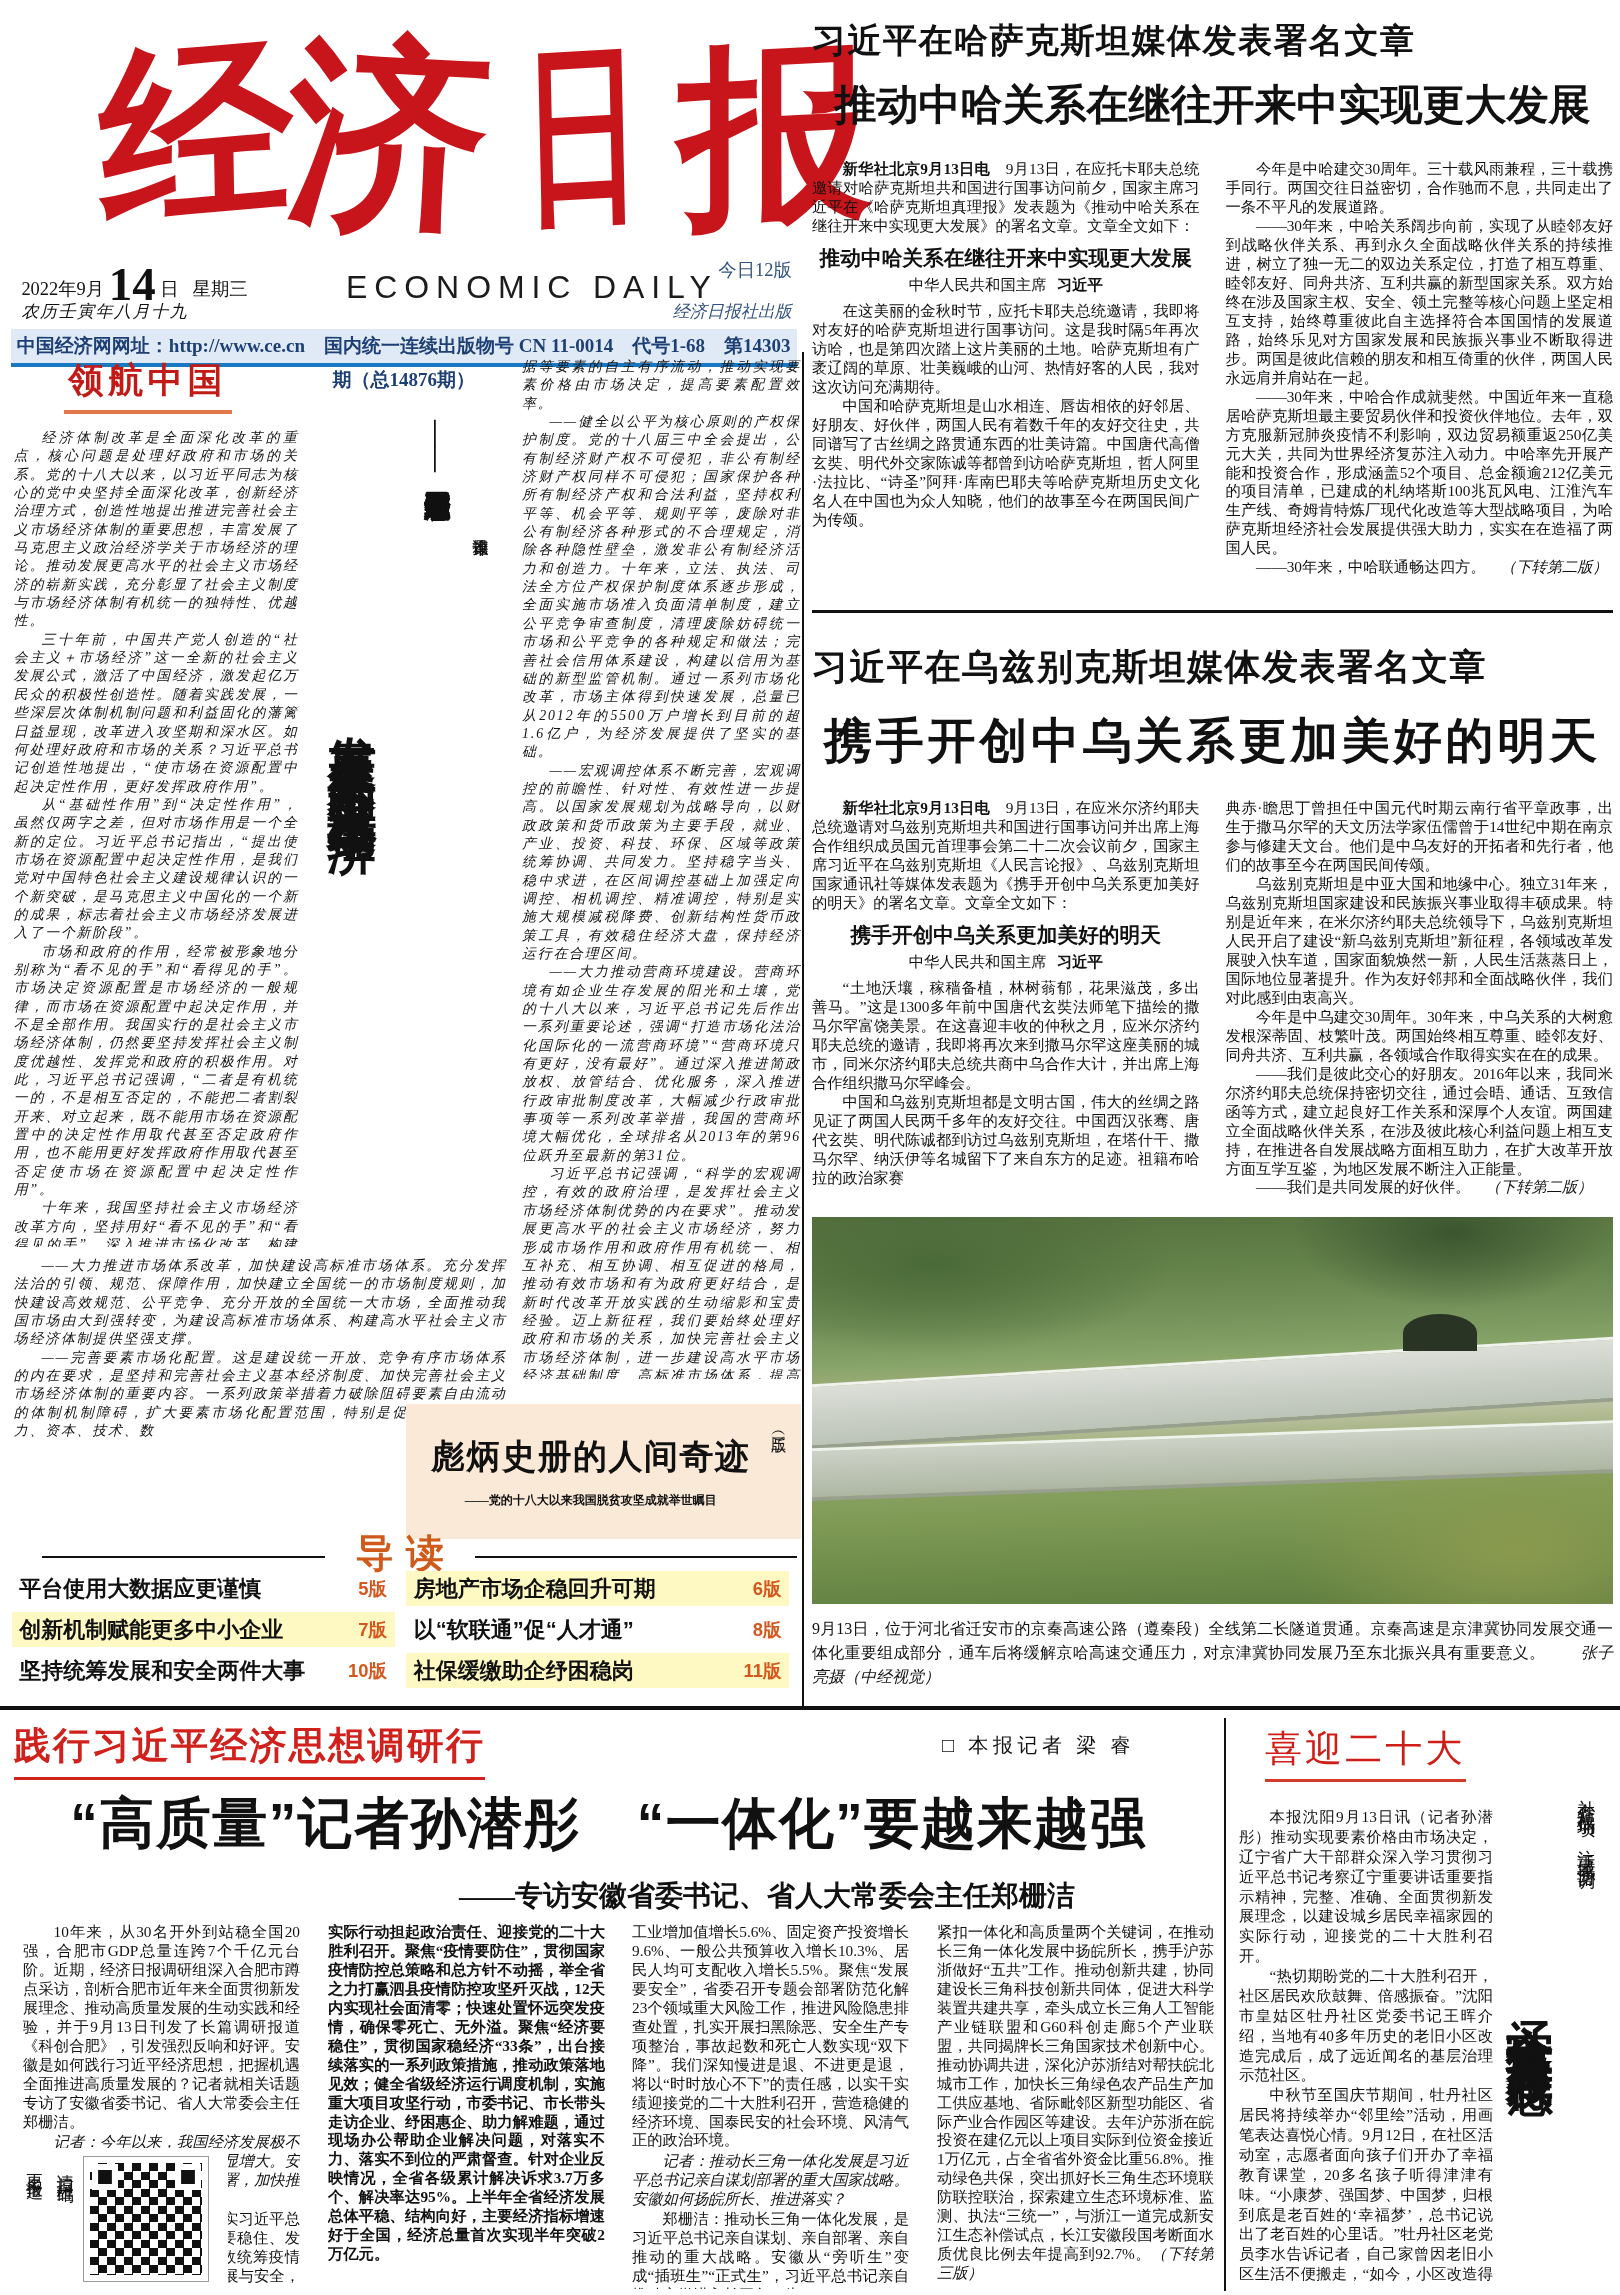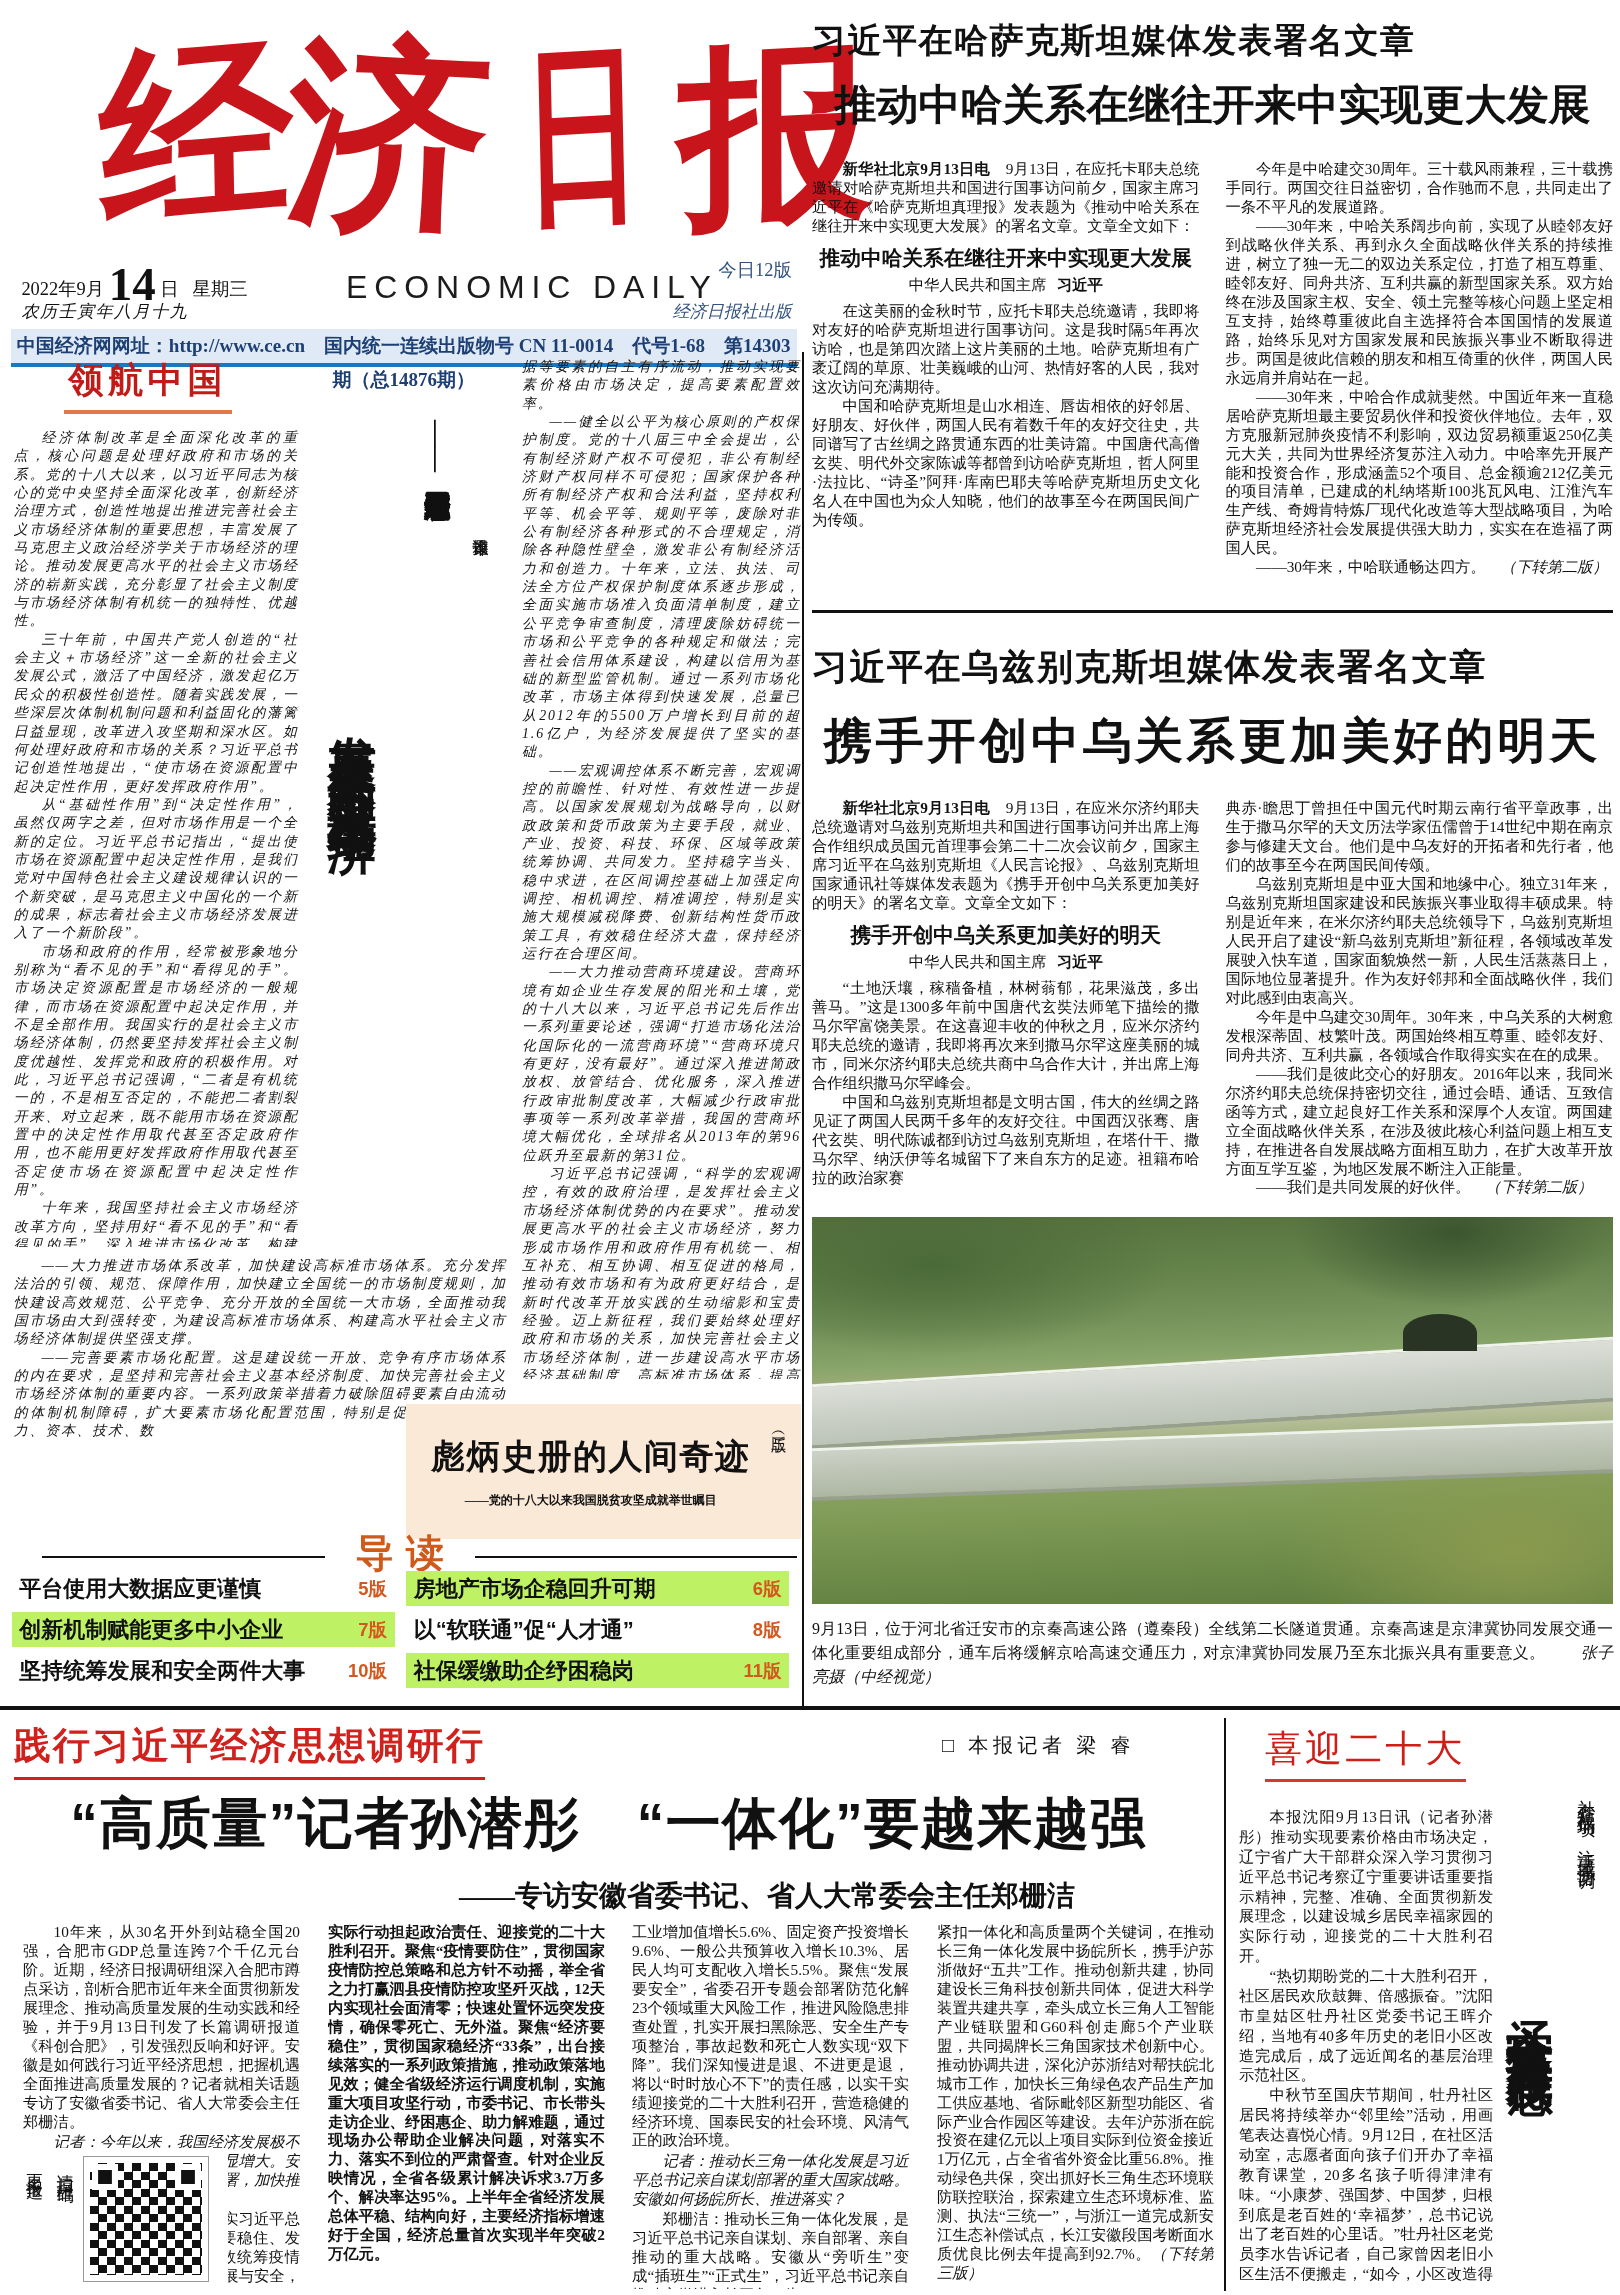--- a/index.html
+++ b/index.html
@@ -80,21 +80,21 @@
   #guide-label{left:11.5px;top:1528px;width:789px;text-align:center;font-size:38px;font-weight:bold;color:#cf5a1a;
                letter-spacing:12.3px;font-family:"Liberation Sans",sans-serif;}
   .gline{position:absolute;height:2.3px;background:#111;top:1556px;}
   #gline-l{left:42px;width:283px;}
   #gline-r{left:475px;width:322px;}
   .g-col{position:absolute;top:1571px;width:383px;}
   #g-left{left:11.5px;}
   #g-right{left:406px;}
   .g-row{height:35px;line-height:35px;margin-bottom:6.1px;display:flex;justify-content:space-between;
          font-family:"Liberation Sans",sans-serif;font-size:22px;font-weight:bold;padding:0 7.7px;}
-  .g-row.hl{background:#bef264;}
+  .g-row.hl{background:#fef9c3;}
   .g-page{color:#d4571e;font-size:18.4px;font-weight:bold;}
   
   .divider{background:#111;}
   #vrule-left{left:802px;top:352px;width:1.5px;height:1354px;}
   #hrule-main{left:0;top:1706px;width:1621px;height:3.8px;}
   #vrule-bottom{left:1224px;top:1718px;width:2.3px;height:573px;}
   
   #iv-kick{left:13.8px;top:1721px;font-size:37px;font-weight:bold;color:#d1211c;letter-spacing:2.3px;
            font-family:"Liberation Sans",sans-serif;border-bottom:3.8px solid #d1211c;padding-bottom:6.1px;}
   #iv-byline{left:942px;top:1732px;font-size:20px;letter-spacing:4.6px;}

